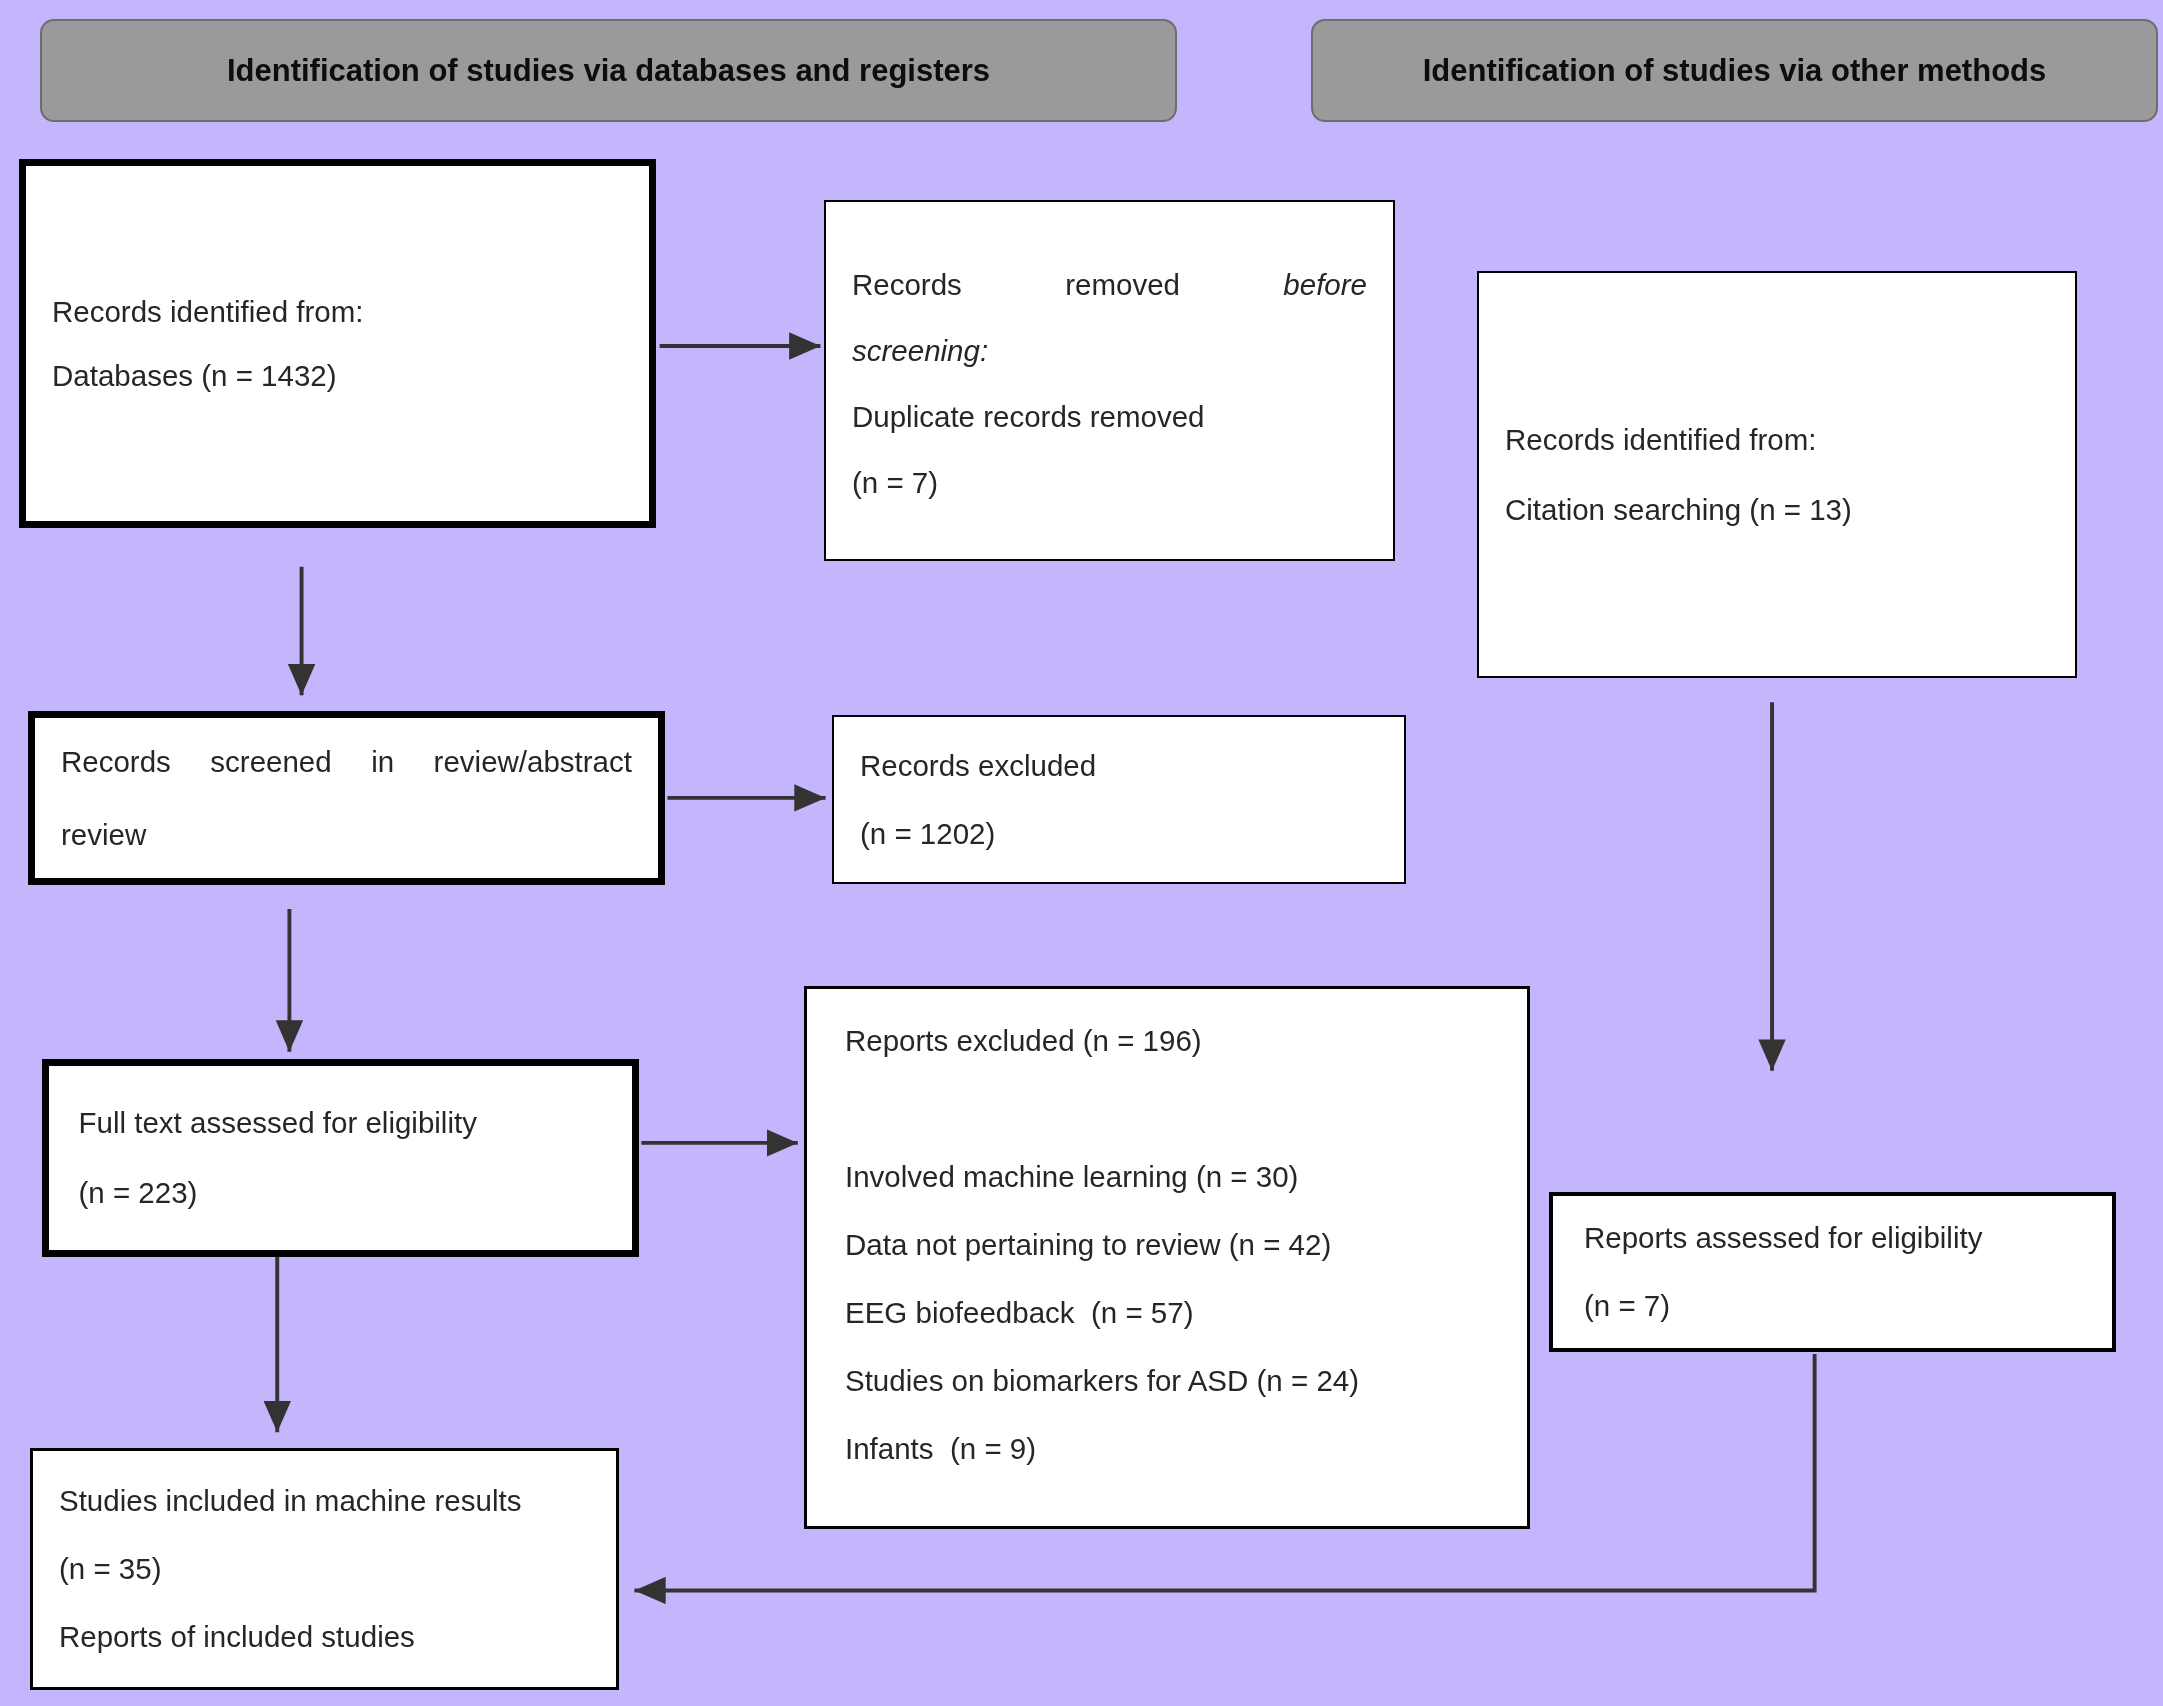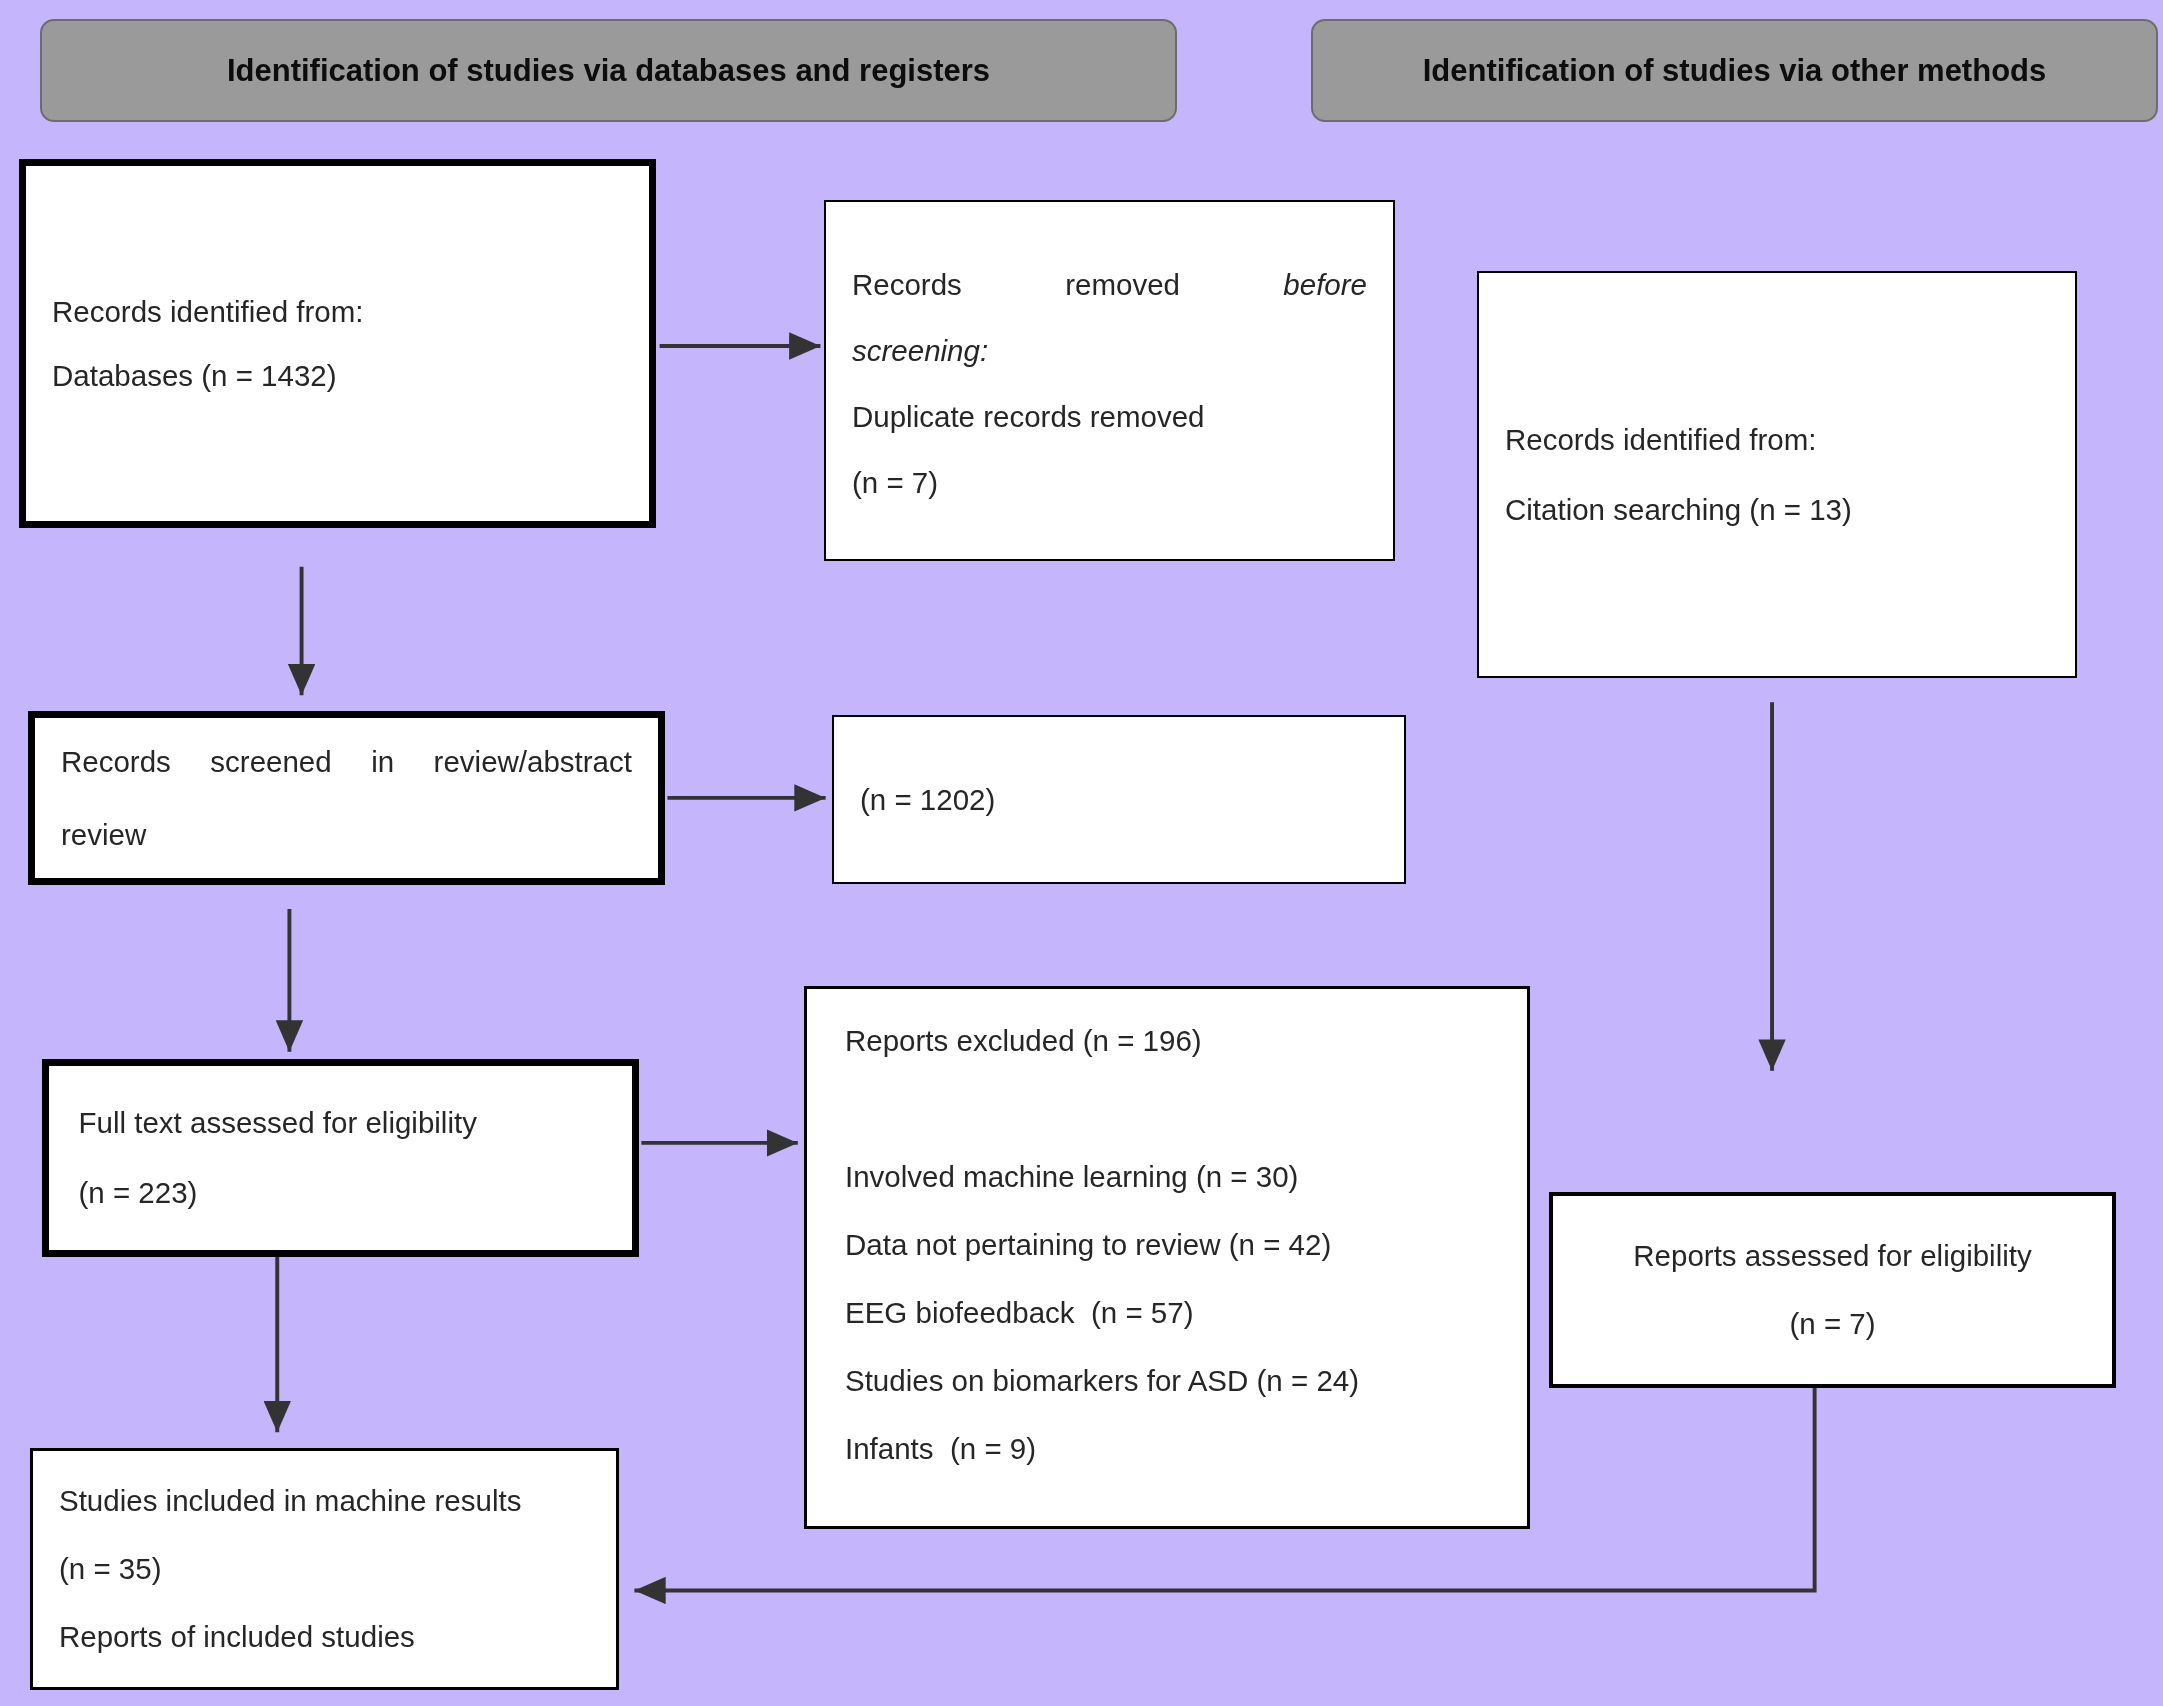--- a/index.html
+++ b/index.html
@@ -60,21 +60,21 @@
   .spacer78 { height: 68px; }
   #hdr-left  { left: 40px;   top: 19px; width: 1137px; height: 103px; }
   #hdr-right { left: 1295px; top: 19px; width: 847px;  height: 103px; margin-left: 16px; }
   #box-a { left: 19px;   top: 159px;  width: 637px; height: 369px; line-height: 64px; }
   #box-b { left: 824px;  top: 200px;  width: 571px; height: 361px; line-height: 66px; padding-top: 50px; justify-content: flex-start; }
   #box-c { left: 1477px; top: 271px;  width: 600px; height: 407px; line-height: 70px; }
   #box-d { left: 28px;   top: 711px;  width: 637px; height: 174px; line-height: 73px; }
   #box-e { left: 832px;  top: 715px;  width: 574px; height: 169px; }
   #box-f { left: 42px;   top: 1059px; width: 597px; height: 198px; line-height: 70px; padding: 0 29.5px; }
   #box-g { left: 804px;  top: 986px; width: 726px; height: 543px; padding: 18px 38px; }
-  #box-h { left: 1549px; top: 1192px; width: 567px; height: 196px; padding: 16px 31px; text-align: center; }
+  #box-h { left: 1549px; top: 1192px; width: 567px; height: 160px; padding: 16px 31px; }
   #box-i { left: 30px;   top: 1448px; width: 589px; height: 242px; }
 </style>
 </head>
 <body>
 
 <div class="canvas">
 
   <svg class="connectors" xmlns="http://www.w3.org/2000/svg" viewBox="0 0 2490 1964" width="2164" height="1707">
     <defs>
       <marker id="arrowhead" viewBox="0 0 8 7" refX="8" refY="3.5" markerWidth="8" markerHeight="7" orient="auto" markerUnits="strokeWidth">
@@ -120,20 +120,21 @@
     <div class="ln just">
       <span>Records</span>
       <span>screened</span>
       <span>in</span>
       <span>review/abstract</span>
     </div>
     <div class="ln">review</div>
   </div>
 
   <div class="box" id="box-e">
+    <div class="ln">Records excluded</div>
     <div class="ln">(n = 1202)</div>
   </div>
 
   <div class="box thick8" id="box-f">
     <div class="ln">Full text assessed for eligibility</div>
     <div class="ln">(n = 223)</div>
   </div>
 
   <div class="box mid4 top-align" id="box-g">
     <div class="ln">Reports excluded (n = 196)</div>

